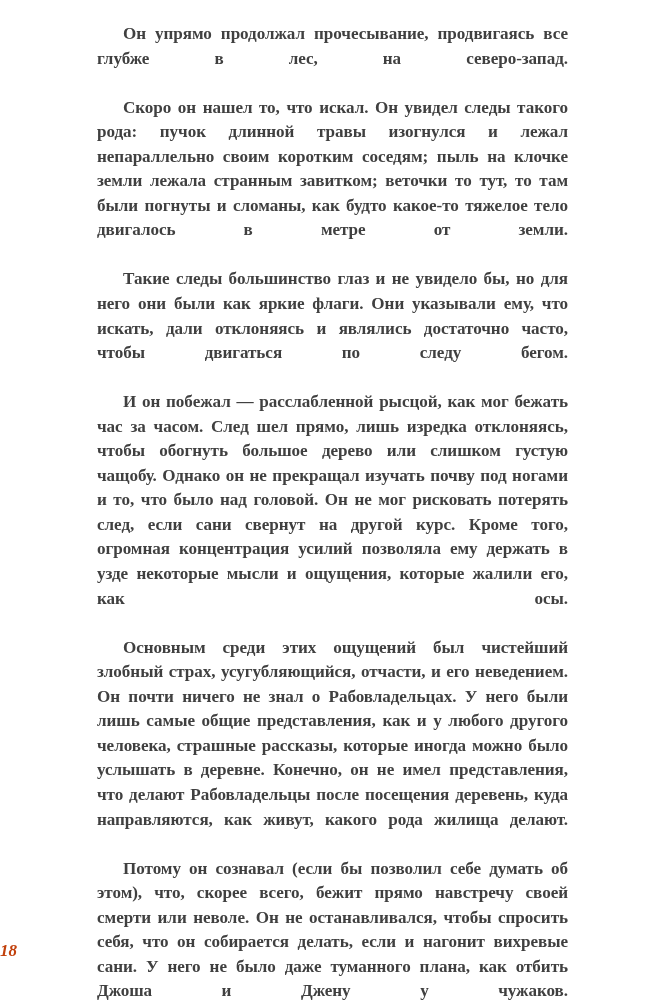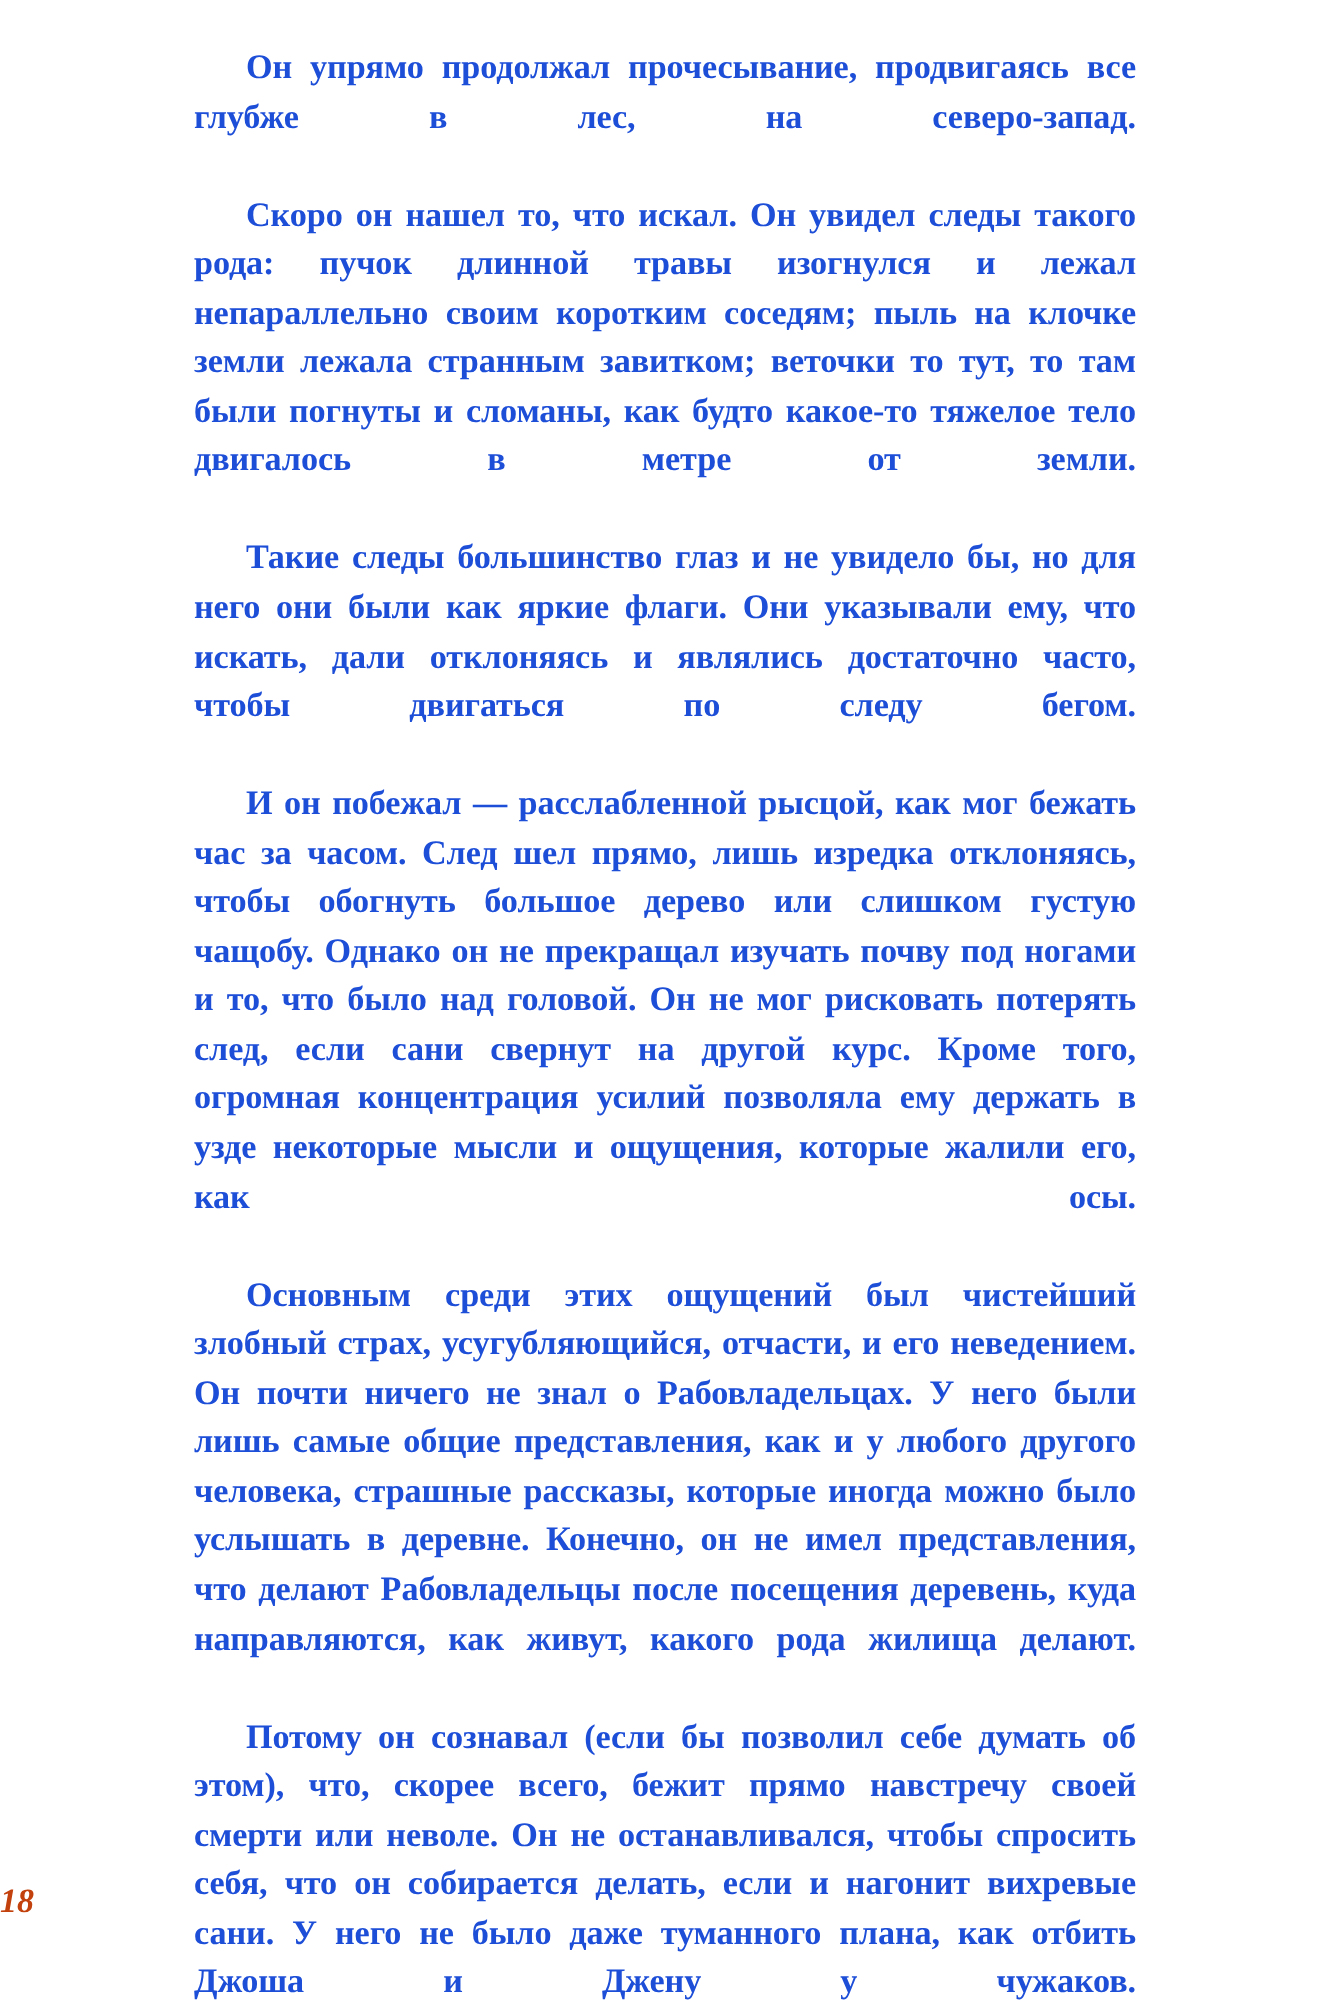--- a/index.html
+++ b/index.html
@@ -33,21 +33,21 @@
     margin: 0;
     padding: 0;
     text-indent: 26px;
     text-align: justify;
     text-justify: inter-word;
     font-size: 17.1px;
     line-height: 24.55px;
     font-weight: 700;
     letter-spacing: -0.05px;
     word-spacing: 0.1px;
-    color: #1d4ed8;
+    color: #404040;
     font-family: "Liberation Serif", "DejaVu Serif", serif;
     -webkit-font-smoothing: none;
   }
 
   
   .paragraph::after {
     content: "";
     display: inline-block;
     width: 100%;
   }

